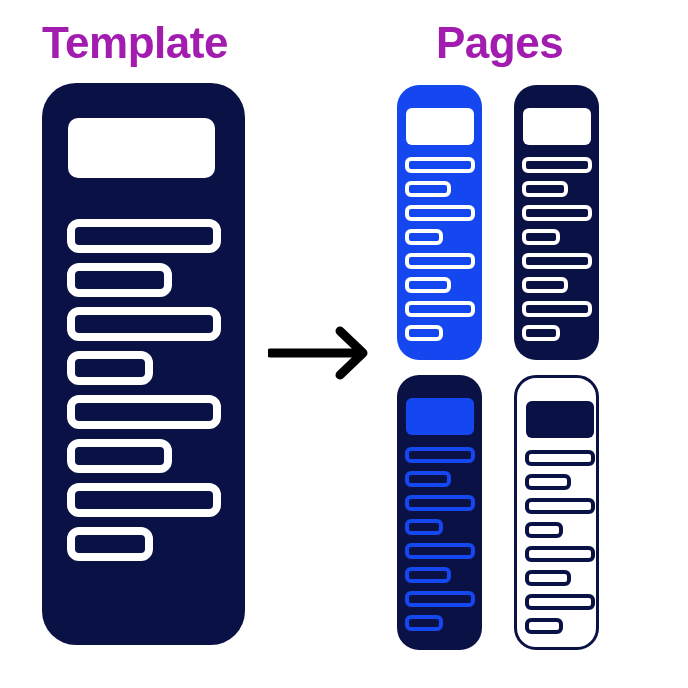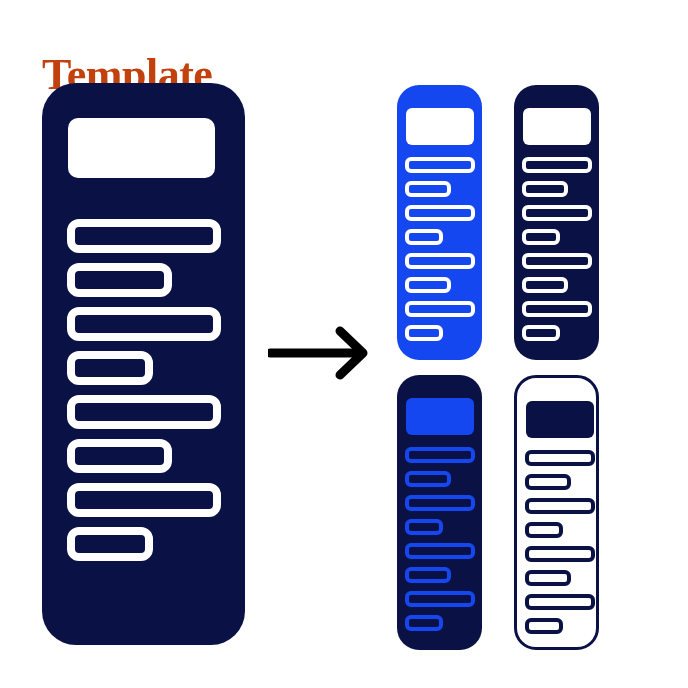--- a/index.html
+++ b/index.html
@@ -18,27 +18,26 @@
   .stage {
     position: absolute;
     inset: 0;
     width: 688px;
     height: 688px;
   }
 
   
   .title {
     position: absolute;
-    font-family: Liberation Serif, serif;
+    font-family: Liberation Sans, sans-serif;
     font-weight: 700;
-    color: #c2410c;
+    color: #a21caf;
     letter-spacing: -0.5px;
     white-space: nowrap;
     user-select: none;
-    margin-top: 31px;
   }
   .title-template {
     left: 42px;
     top: 18px;
     font-size: 44px;
   }
   .title-pages {
     left: 436px;
     top: 18px;
     font-size: 44px;
@@ -137,20 +136,21 @@
     height: 62px;
   }
 </style>
 </head>
 <body>
 
 <div class="stage">
 
   <div class="title title-template">Template</div>
 
+  <div class="title title-pages">Pages</div>
 
   <div class="template-card">
     <div class="tpl-header"></div>
     <div class="tpl-bars">
         <div class="tpl-bar" style="left: 25px; top: 136px; width: 154px;"></div>
         <div class="tpl-bar" style="left: 25px; top: 180px; width: 105px;"></div>
         <div class="tpl-bar" style="left: 25px; top: 224px; width: 154px;"></div>
         <div class="tpl-bar" style="left: 25px; top: 268px; width: 86px;"></div>
         <div class="tpl-bar" style="left: 25px; top: 312px; width: 154px;"></div>
         <div class="tpl-bar" style="left: 25px; top: 356px; width: 105px;"></div>

